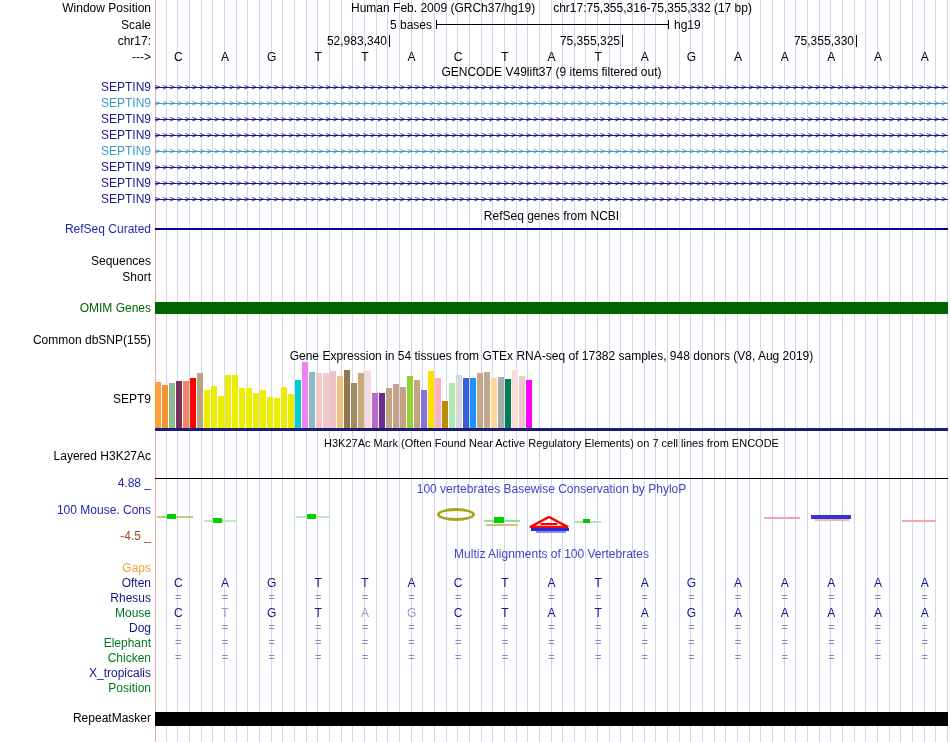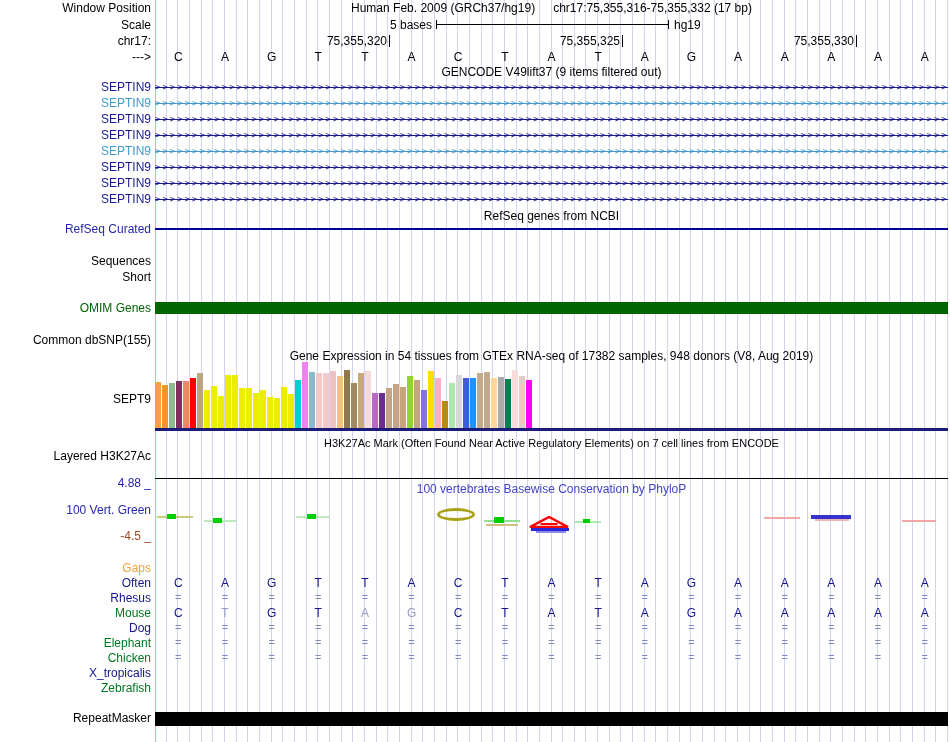--- a/index.html
+++ b/index.html
@@ -100,21 +100,21 @@
 
   <div class="llabel" style="top:19px;">Scale</div>
   <div style="position:absolute;left:155px;top:19px;width:277px;text-align:right;font-size:12px;line-height:13px;">5 bases</div>
   <div class="hline" style="left:436px;top:24px;width:232px;height:1px;background:#000;"></div>
   <div class="tick" style="left:436px;top:20px;height:9px;"></div>
   <div class="tick" style="left:668px;top:20px;height:9px;"></div>
   <div style="position:absolute;left:674px;top:19px;font-size:12px;line-height:13px;">hg19</div>
 
   <div class="llabel" style="top:35px;">chr17:</div>
   <div id="coords">
-      <div style="position: absolute; left: 267px; top: 35px; width: 120px; text-align: right; font-size: 12px; line-height: 13px;">75,355,320</div>
+      <div style="position: absolute; left: 267px; top: 35px; width: 120px; text-align: right; font-size: 12px; line-height: 13px;">52,983,340</div>
       <div class="tick" style="left: 389px; top: 35px; height: 12px;"></div>
       <div style="position: absolute; left: 500px; top: 35px; width: 120px; text-align: right; font-size: 12px; line-height: 13px;">75,355,325</div>
       <div class="tick" style="left: 622px; top: 35px; height: 12px;"></div>
       <div style="position: absolute; left: 734px; top: 35px; width: 120px; text-align: right; font-size: 12px; line-height: 13px;">75,355,330</div>
       <div class="tick" style="left: 856px; top: 35px; height: 12px;"></div>
     </div>
 
   <div class="llabel" style="top:51px;">---&gt;</div>
   <div id="base-row">
       <div class="cell" style="left: 178.324px; top: 51px;">C</div>
@@ -251,21 +251,21 @@
       <div class="bar" style="left: 526px; top: 380px; height: 48px; background: rgb(255, 0, 255);"></div>
     </div>
   <div class="hline" style="left:155px;top:428px;width:793px;height:3px;background:#1b1b78;"></div>
 
   <div class="ctitle" style="top:437px;font-size:11px;">H3K27Ac Mark (Often Found Near Active Regulatory Elements) on 7 cell lines from ENCODE</div>
   <div class="llabel" style="top:450px;">Layered H3K27Ac</div>
   <div class="hline" style="left:155px;top:478px;width:793px;height:1px;background:#000;"></div>
 
   <div class="llabel" style="top:477px;color:#2626b0;">4.88 _</div>
   <div class="ctitle" style="top:483px;color:#4343c8;">100 vertebrates Basewise Conservation by PhyloP</div>
-  <div class="llabel" style="top:504px;color:#2626b0;">100 Vert. Green</div>
+  <div class="llabel" style="top:504px;color:#2626b0;">100 Mouse. Cons</div>
   <div class="llabel" style="top:530px;color:#9e4b28;">-4.5 _</div>
   <div id="phylop-marks">
       <div class="mark" style="left: 157px; top: 516px; width: 36px; height: 2px; background: rgb(201, 201, 122);"></div>
       <div class="mark" style="left: 167px; top: 514px; width: 9px; height: 5px; background: rgb(0, 208, 0);"></div>
       <div class="mark" style="left: 204px; top: 520px; width: 32px; height: 2px; background: rgb(191, 232, 191);"></div>
       <div class="mark" style="left: 213px; top: 518px; width: 9px; height: 5px; background: rgb(0, 208, 0);"></div>
       <div class="mark" style="left: 296px; top: 516px; width: 34px; height: 2px; background: rgb(191, 232, 191);"></div>
       <div class="mark" style="left: 307px; top: 514px; width: 9px; height: 5px; background: rgb(0, 208, 0);"></div>
       <div class="mark" style="left: 437px; top: 508px; width: 32px; height: 7px; border: 3px solid rgb(168, 163, 24); border-radius: 50%;"></div>
       <div class="mark" style="left: 484px; top: 520px; width: 36px; height: 2px; background: rgb(143, 224, 143);"></div>
@@ -280,20 +280,21 @@
       <div class="mark" style="left: 531px; top: 528px; width: 38px; height: 3px; background: rgb(42, 42, 216);"></div>
       <div class="mark" style="left: 536px; top: 531px; width: 30px; height: 2px; background: rgb(140, 140, 232);"></div>
       <div class="mark" style="left: 575px; top: 521px; width: 26px; height: 2px; background: rgb(174, 232, 174);"></div>
       <div class="mark" style="left: 583px; top: 519px; width: 7px; height: 4px; background: rgb(0, 200, 0);"></div>
       <div class="mark" style="left: 764px; top: 517px; width: 36px; height: 2px; background: rgb(242, 166, 166);"></div>
       <div class="mark" style="left: 811px; top: 515px; width: 40px; height: 4px; background: rgb(52, 52, 204);"></div>
       <div class="mark" style="left: 815px; top: 519px; width: 34px; height: 2px; background: rgb(240, 180, 180);"></div>
       <div class="mark" style="left: 902px; top: 520px; width: 34px; height: 2px; background: rgb(242, 166, 166);"></div>
     </div>
 
+  <div class="ctitle" style="top:548px;color:#4343c8;">Multiz Alignments of 100 Vertebrates</div>
   <div id="multiz-rows">
       <div class="llabel" style="top: 562px; color: rgb(239, 163, 61);">Gaps</div>
       <div class="llabel" style="top: 577px; color: rgb(20, 20, 140);">Often</div>
       <div class="cell" style="left: 178.324px; top: 577px; color: rgb(20, 20, 140);">C</div>
       <div class="cell" style="left: 224.971px; top: 577px; color: rgb(20, 20, 140);">A</div>
       <div class="cell" style="left: 271.618px; top: 577px; color: rgb(20, 20, 140);">G</div>
       <div class="cell" style="left: 318.265px; top: 577px; color: rgb(20, 20, 140);">T</div>
       <div class="cell" style="left: 364.912px; top: 577px; color: rgb(20, 20, 140);">T</div>
       <div class="cell" style="left: 411.559px; top: 577px; color: rgb(20, 20, 140);">A</div>
       <div class="cell" style="left: 458.206px; top: 577px; color: rgb(20, 20, 140);">C</div>
@@ -391,18 +392,18 @@
       <div class="cell" style="left: 551.5px; top: 651px; color: rgb(130, 136, 192); font-size: 11px;">=</div>
       <div class="cell" style="left: 598.147px; top: 651px; color: rgb(130, 136, 192); font-size: 11px;">=</div>
       <div class="cell" style="left: 644.794px; top: 651px; color: rgb(130, 136, 192); font-size: 11px;">=</div>
       <div class="cell" style="left: 691.441px; top: 651px; color: rgb(130, 136, 192); font-size: 11px;">=</div>
       <div class="cell" style="left: 738.088px; top: 651px; color: rgb(130, 136, 192); font-size: 11px;">=</div>
       <div class="cell" style="left: 784.735px; top: 651px; color: rgb(130, 136, 192); font-size: 11px;">=</div>
       <div class="cell" style="left: 831.382px; top: 651px; color: rgb(130, 136, 192); font-size: 11px;">=</div>
       <div class="cell" style="left: 878.029px; top: 651px; color: rgb(130, 136, 192); font-size: 11px;">=</div>
       <div class="cell" style="left: 924.676px; top: 651px; color: rgb(130, 136, 192); font-size: 11px;">=</div>
       <div class="llabel" style="top: 667px; color: rgb(20, 20, 140);">X_tropicalis</div>
-      <div class="llabel" style="top: 682px; color: rgb(0, 120, 32);">Zebrafish</div>
+      <div class="llabel" style="top: 682px; color: rgb(0, 120, 32);">Position</div>
     </div>
 
   <div class="llabel" style="top:712px;">RepeatMasker</div>
   <div class="hline" style="left:155px;top:712px;width:793px;height:14px;background:#000;"></div>
 </div>
 
 </body></html>

